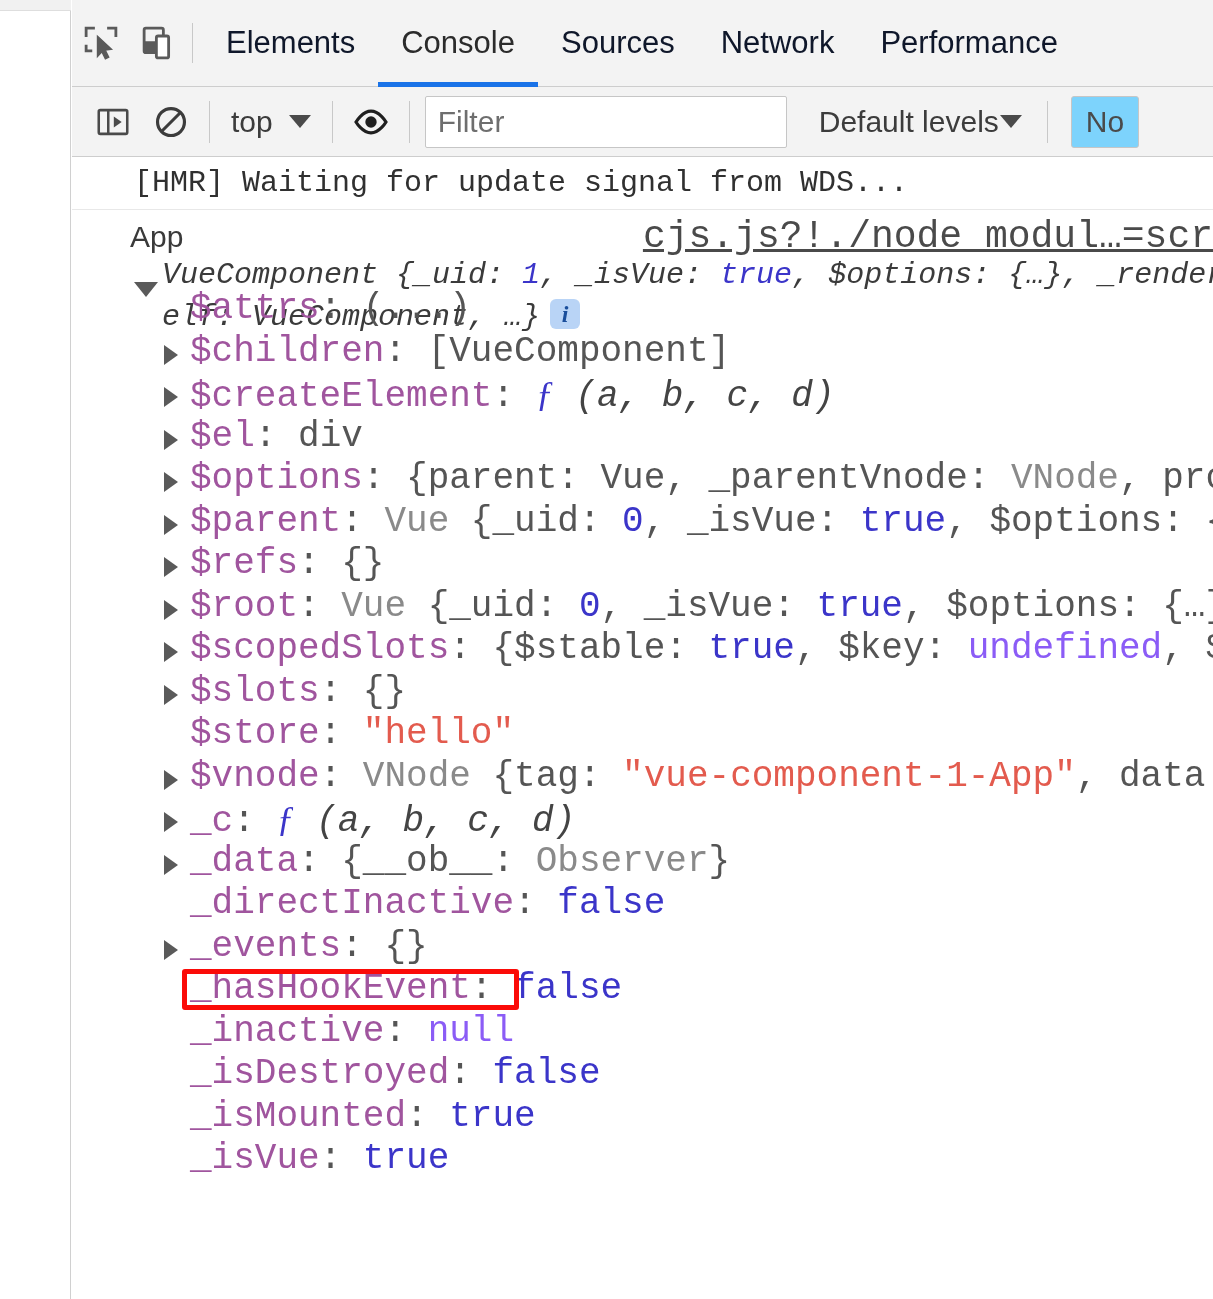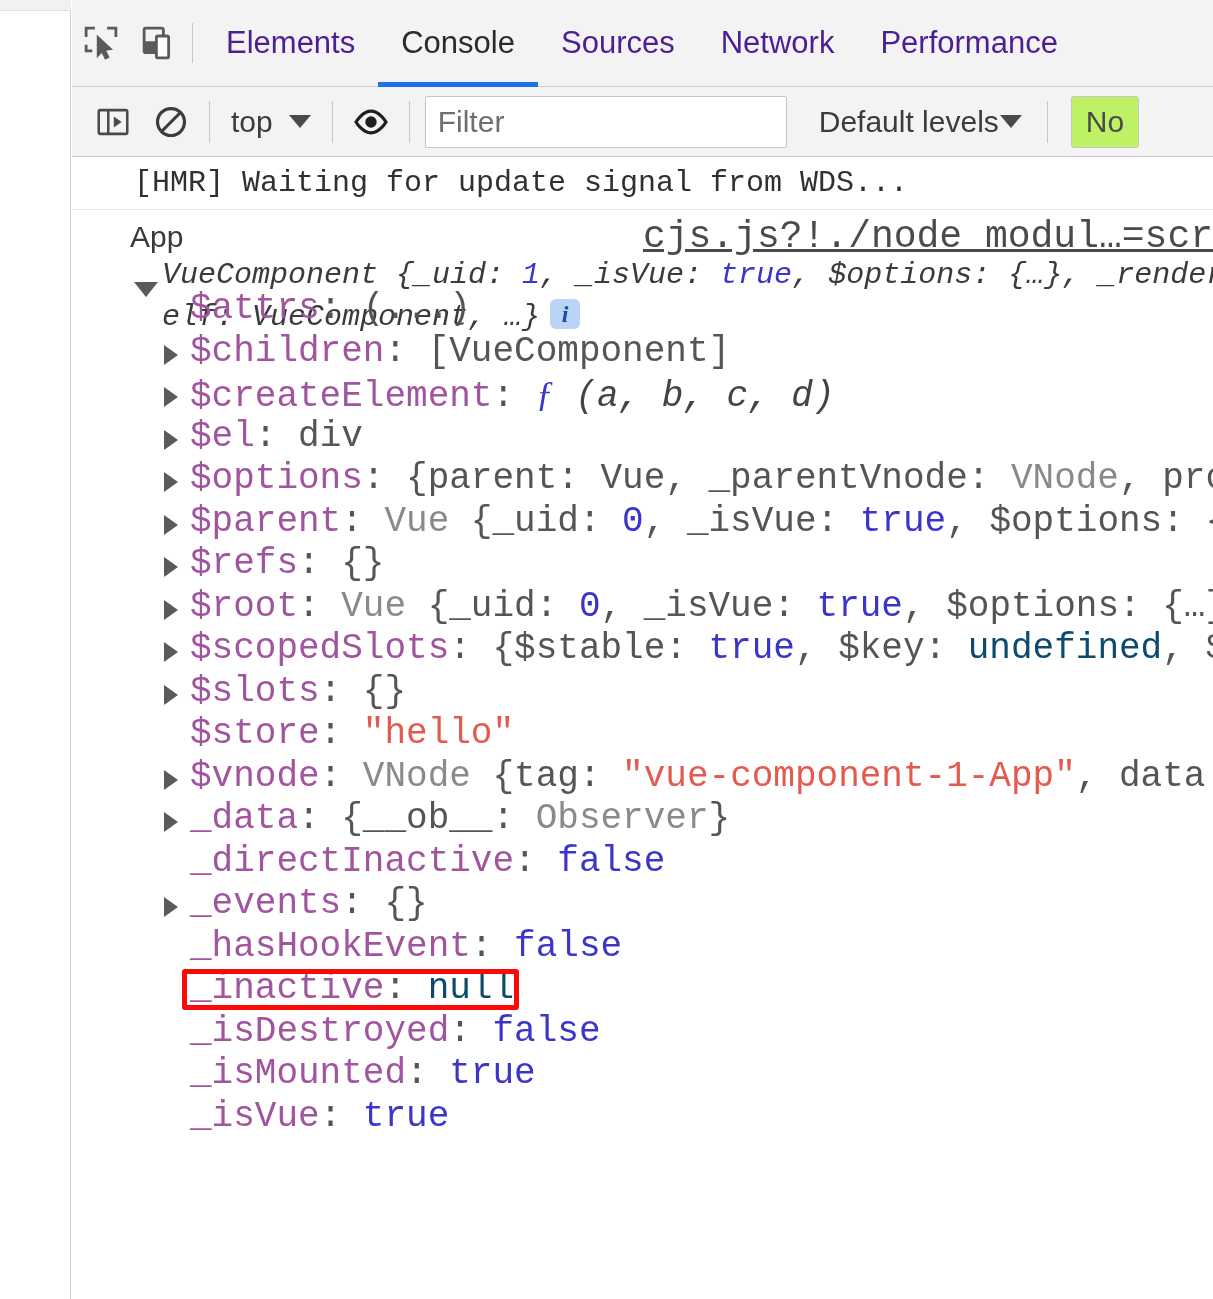--- a/index.html
+++ b/index.html
@@ -38,21 +38,21 @@
   .tb-icon {
     width: 58px; height: 87px; display: flex; align-items: center; justify-content: center;
     cursor: pointer;
   }
   .tb-icon svg { display: block; }
   .tb-sep {
     width: 1px; height: 40px; background: #c8c8c8; margin: 0 10px 0 4px;
   }
   .tab {
     height: 87px; padding: 0 23px; display: flex; align-items: center;
-    font-size: 31px; color: #4c1d95; cursor: pointer; white-space: nowrap;
+    font-size: 31px; color: #0f172a; cursor: pointer; white-space: nowrap;
     position: relative;
   }
   .tab.active { color: #2b2b2b; }
   .tab.active::after {
     content: ""; position: absolute; left: 0; right: 0; bottom: 0;
     height: 5px; background: #1a73e8;
   }
 
   
   .filterbar {
@@ -80,21 +80,21 @@
     display: flex; align-items: center; margin-left: 6px;
     font-family: "Liberation Sans", sans-serif;
   }
   .levels-select {
     display: flex; align-items: center; gap: 1px; padding: 0 16px;
     font-size: 30px; color: #3c3c3c; cursor: pointer; white-space: nowrap;
     margin-left: 16px;
   }
   .no-btn {
     margin-left: 14px; height: 52px; min-width: 60px;
-    border: 1px solid #c6c6c6; border-radius: 3px; background: #bef264;
+    border: 1px solid #c6c6c6; border-radius: 3px; background: #7dd3fc;
     font-size: 30px; color: #4a4a4a; display: flex; align-items: center;
     padding: 0 14px; cursor: pointer; overflow: hidden;
   }
 
   
   .console {
     position: relative; background: #ffffff; height: 1141px; overflow: hidden;
     font-family: "Liberation Mono", monospace;
   }
   .msg-row {
@@ -146,21 +146,21 @@
     position: absolute; left: 92px; top: 14px;
     width: 0; height: 0; border-top: 10px solid transparent;
     border-bottom: 10px solid transparent; border-left: 14px solid #5a5a5a;
     cursor: pointer;
   }
 
   .k { color: #a0559e; }
   .v-str { color: #e35b4e; }
   .v-num { color: #3b35c9; }
   .v-bool { color: #3b35c9; }
-  .v-null { color: #0c4a6e; text-align: center; }
+  .v-null { color: #8b5cf6; text-align: center; }
   .v-plain { color: #555555; }
   .v-node { color: #8a8a8a; }
   .v-fn { color: #3b35c9; font-family: "Liberation Serif", serif; font-style: italic; }
   .v-ital { color: #444444; font-style: italic; }
 
   .highlight-box {
     position: absolute; border: 5px solid #fb0b08; border-radius: 3px;
     pointer-events: none;
   }
 </style>
@@ -278,20 +278,21 @@
             <div class="prop-row"><span class="tri"></span><span class="k">$createElement</span><span class="v-plain">: </span><span class="v-fn">ƒ</span><span class="v-ital"> (a, b, c, d)</span></div>
             <div class="prop-row"><span class="tri"></span><span class="k">$el</span><span class="v-plain">: </span><span class="v-plain">div</span></div>
             <div class="prop-row"><span class="tri"></span><span class="k">$options</span><span class="v-plain">: </span><span class="v-plain">{parent: Vue, _parentVnode: </span><span class="v-node">VNode</span><span class="v-plain">, propsData: un</span></div>
             <div class="prop-row"><span class="tri"></span><span class="k">$parent</span><span class="v-plain">: </span><span class="v-node">Vue</span><span class="v-plain"> {_uid: </span><span class="v-num">0</span><span class="v-plain">, _isVue: </span><span class="v-bool">true</span><span class="v-plain">, $options: {…}, _rende</span></div>
             <div class="prop-row"><span class="tri"></span><span class="k">$refs</span><span class="v-plain">: </span><span class="v-plain">{}</span></div>
             <div class="prop-row"><span class="tri"></span><span class="k">$root</span><span class="v-plain">: </span><span class="v-node">Vue</span><span class="v-plain"> {_uid: </span><span class="v-num">0</span><span class="v-plain">, _isVue: </span><span class="v-bool">true</span><span class="v-plain">, $options: {…}, _renderP</span></div>
             <div class="prop-row"><span class="tri"></span><span class="k">$scopedSlots</span><span class="v-plain">: </span><span class="v-plain">{$stable: </span><span class="v-bool">true</span><span class="v-plain">, $key: </span><span class="v-null">undefined</span><span class="v-plain">, $hasNormal:</span></div>
             <div class="prop-row"><span class="tri"></span><span class="k">$slots</span><span class="v-plain">: </span><span class="v-plain">{}</span></div>
             <div class="prop-row"><span class="k">$store</span><span class="v-plain">: </span><span class="v-str">"hello"</span></div>
             <div class="prop-row"><span class="tri"></span><span class="k">$vnode</span><span class="v-plain">: </span><span class="v-node">VNode</span><span class="v-plain"> {tag: </span><span class="v-str">"vue-component-1-App"</span><span class="v-plain">, data: {…}, chil</span></div>
+            <div class="prop-row"><span class="tri"></span><span class="k">_c</span><span class="v-plain">: </span><span class="v-fn">ƒ</span><span class="v-ital"> (a, b, c, d)</span></div>
             <div class="prop-row"><span class="tri"></span><span class="k">_data</span><span class="v-plain">: </span><span class="v-plain">{__ob__: </span><span class="v-node">Observer</span><span class="v-plain">}</span></div>
             <div class="prop-row"><span class="k">_directInactive</span><span class="v-plain">: </span><span class="v-bool">false</span></div>
             <div class="prop-row"><span class="tri"></span><span class="k">_events</span><span class="v-plain">: </span><span class="v-plain">{}</span></div>
             <div class="prop-row"><span class="k">_hasHookEvent</span><span class="v-plain">: </span><span class="v-bool">false</span></div>
             <div class="prop-row"><span class="k">_inactive</span><span class="v-plain">: </span><span class="v-null">null</span></div>
             <div class="prop-row"><span class="k">_isDestroyed</span><span class="v-plain">: </span><span class="v-bool">false</span></div>
             <div class="prop-row"><span class="k">_isMounted</span><span class="v-plain">: </span><span class="v-bool">true</span></div>
             <div class="prop-row"><span class="k">_isVue</span><span class="v-plain">: </span><span class="v-bool">true</span></div>
           </div>
       </div>

